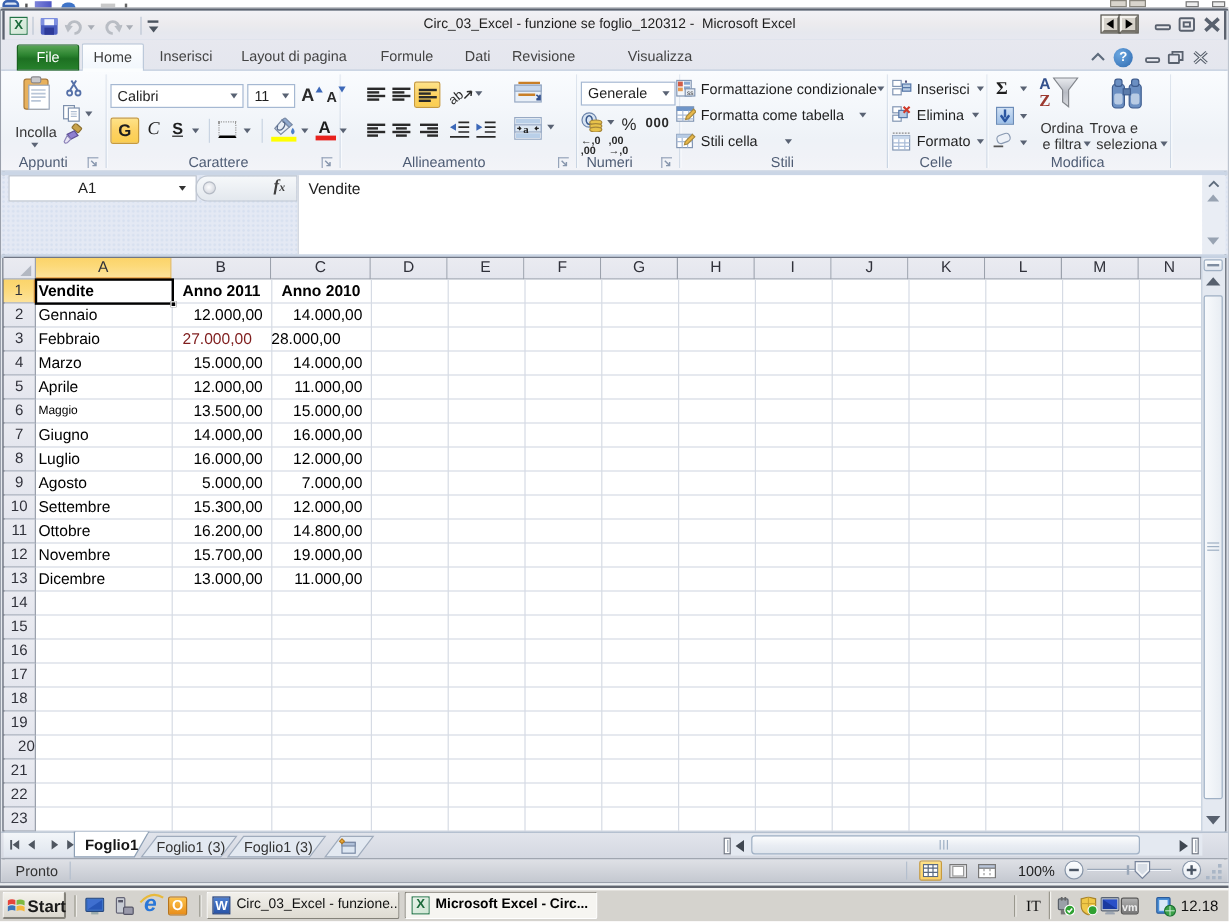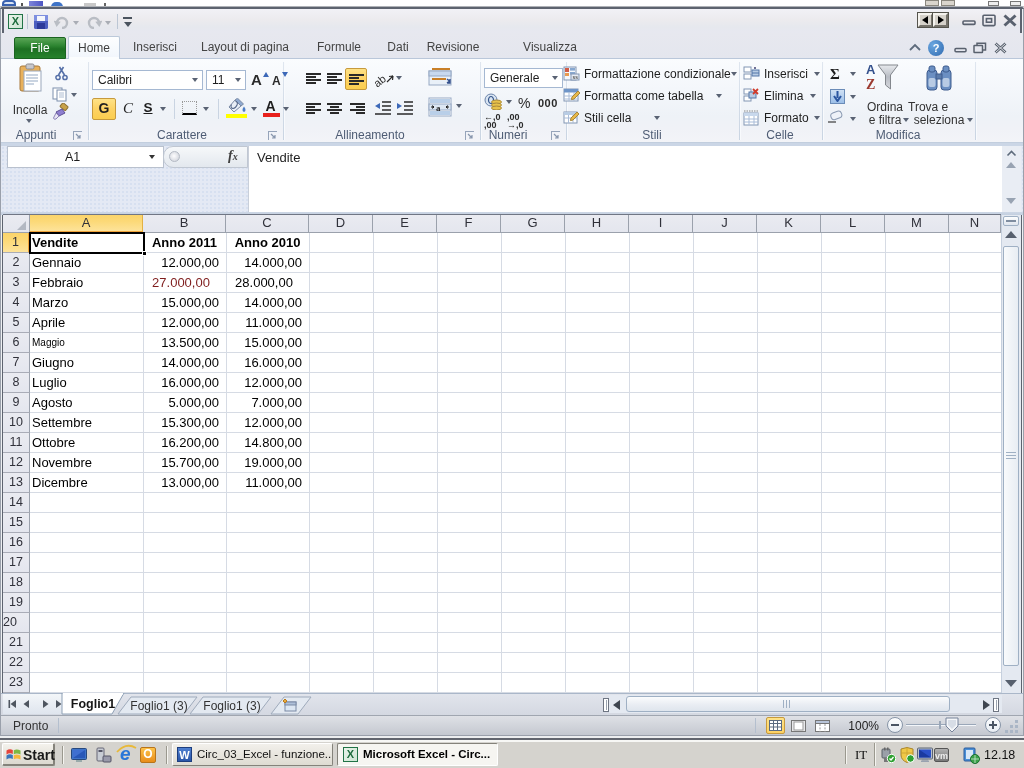--- a/index.html
+++ b/index.html
@@ -27,20 +27,21 @@
 <div class="a" style="left:0;top:6px;width:1024px;height:1px;background:#aeb1b6;border-radius:4px 4px 0 0"></div>
 <div class="a" style="left:0;top:7px;width:1024px;height:2px;background:#5d636f;border-radius:4px 4px 0 0"></div>
 <div class="a" style="left:0;top:9px;width:1px;height:727px;background:#9aa0ab"></div>
 <div class="a" style="left:1px;top:9px;width:1px;height:727px;background:#eef0f3"></div>
 <div class="a" style="left:2px;top:9px;width:2px;height:727px;background:#5d636f"></div>
 <div class="a" style="left:1023px;top:9px;width:1px;height:727px;background:#9aa0ab"></div>
 <div class="a" style="left:1022px;top:9px;width:1px;height:727px;background:#eef0f3"></div>
 <div class="a" style="left:1020px;top:9px;width:2px;height:727px;background:#5d636f"></div>
 
 <div class="a" style="left:4px;top:9px;width:1016px;height:24px;background:linear-gradient(180deg,#f1f1f6,#ecebee 45%,#e6e8ee 75%,#e7e8f0)"></div>
+<div class="a" style="left:298px;top:14px;width:420px;height:16px;font-size:11.5px;color:#1e1e1e;text-align:center;white-space:nowrap">Circ_03_Excel - funzione se foglio_120312 -&nbsp; Microsoft Excel</div>
 
 <div class="a" style="left:8px;top:14px;width:15px;height:15px;background:#fff;border:1px solid #217346"></div>
 <div class="a" style="left:9px;top:15px;width:13px;height:13px;background:linear-gradient(135deg,#e8f2e9,#cfe6d4);color:#1d6b3c;font-weight:bold;font-size:11px;text-align:center;line-height:13px">X</div>
 <div class="a sepv" style="left:27px;top:14px;height:15px"></div>
 <svg class="a" style="left:33px;top:14px" width="16" height="16" viewBox="0 0 16 16">
  <rect x="1" y="1" width="14" height="14" rx="1.5" fill="#4d5fc0"></rect>
  <rect x="1" y="1" width="14" height="6" fill="#7e8fe0"></rect>
  <rect x="4" y="2" width="8" height="5" fill="#f4f6fc"></rect>
  <rect x="4" y="9" width="8" height="6" fill="#2d3a99"></rect>
 </svg>
@@ -466,33 +467,33 @@
 <div class="a" style="left:3px;top:413px;width:27px;height:20px;background:linear-gradient(180deg,#eaebf1,#e4e6ee);border-right:1px solid #9ba1ac;border-bottom:1px solid #a9acb7;color:#30313a;font-size:12.5px;text-align:center;line-height:19px">10</div>
 <div class="a" style="left:3px;top:433px;width:27px;height:20px;background:linear-gradient(180deg,#eaebf1,#e4e6ee);border-right:1px solid #9ba1ac;border-bottom:1px solid #a9acb7;color:#30313a;font-size:12.5px;text-align:center;line-height:19px">11</div>
 <div class="a" style="left:3px;top:453px;width:27px;height:20px;background:linear-gradient(180deg,#eaebf1,#e4e6ee);border-right:1px solid #9ba1ac;border-bottom:1px solid #a9acb7;color:#30313a;font-size:12.5px;text-align:center;line-height:19px">12</div>
 <div class="a" style="left:3px;top:473px;width:27px;height:20px;background:linear-gradient(180deg,#eaebf1,#e4e6ee);border-right:1px solid #9ba1ac;border-bottom:1px solid #a9acb7;color:#30313a;font-size:12.5px;text-align:center;line-height:19px">13</div>
 <div class="a" style="left:3px;top:493px;width:27px;height:20px;background:linear-gradient(180deg,#eaebf1,#e4e6ee);border-right:1px solid #9ba1ac;border-bottom:1px solid #a9acb7;color:#30313a;font-size:12.5px;text-align:center;line-height:19px">14</div>
 <div class="a" style="left:3px;top:513px;width:27px;height:20px;background:linear-gradient(180deg,#eaebf1,#e4e6ee);border-right:1px solid #9ba1ac;border-bottom:1px solid #a9acb7;color:#30313a;font-size:12.5px;text-align:center;line-height:19px">15</div>
 <div class="a" style="left:3px;top:533px;width:27px;height:20px;background:linear-gradient(180deg,#eaebf1,#e4e6ee);border-right:1px solid #9ba1ac;border-bottom:1px solid #a9acb7;color:#30313a;font-size:12.5px;text-align:center;line-height:19px">16</div>
 <div class="a" style="left:3px;top:553px;width:27px;height:20px;background:linear-gradient(180deg,#eaebf1,#e4e6ee);border-right:1px solid #9ba1ac;border-bottom:1px solid #a9acb7;color:#30313a;font-size:12.5px;text-align:center;line-height:19px">17</div>
 <div class="a" style="left:3px;top:573px;width:27px;height:20px;background:linear-gradient(180deg,#eaebf1,#e4e6ee);border-right:1px solid #9ba1ac;border-bottom:1px solid #a9acb7;color:#30313a;font-size:12.5px;text-align:center;line-height:19px">18</div>
 <div class="a" style="left:3px;top:593px;width:27px;height:20px;background:linear-gradient(180deg,#eaebf1,#e4e6ee);border-right:1px solid #9ba1ac;border-bottom:1px solid #a9acb7;color:#30313a;font-size:12.5px;text-align:center;line-height:19px">19</div>
-<div class="a" style="left:3px;top:613px;width:27px;height:20px;background:linear-gradient(180deg,#eaebf1,#e4e6ee);border-right:1px solid #9ba1ac;border-bottom:1px solid #a9acb7;color:#30313a;font-size:12.5px;text-align:left;line-height:19px">20</div>
+<div class="a" style="left:3px;top:613px;width:27px;height:20px;background:linear-gradient(180deg,#eaebf1,#e4e6ee);border-right:1px solid #9ba1ac;border-bottom:1px solid #a9acb7;color:#30313a;font-size:12.5px;text-align:right;line-height:19px">20</div>
 <div class="a" style="left:3px;top:633px;width:27px;height:20px;background:linear-gradient(180deg,#eaebf1,#e4e6ee);border-right:1px solid #9ba1ac;border-bottom:1px solid #a9acb7;color:#30313a;font-size:12.5px;text-align:center;line-height:19px">21</div>
 <div class="a" style="left:3px;top:653px;width:27px;height:20px;background:linear-gradient(180deg,#eaebf1,#e4e6ee);border-right:1px solid #9ba1ac;border-bottom:1px solid #a9acb7;color:#30313a;font-size:12.5px;text-align:center;line-height:19px">22</div>
 <div class="a" style="left:3px;top:673px;width:27px;height:20px;background:linear-gradient(180deg,#eaebf1,#e4e6ee);border-right:1px solid #9ba1ac;border-bottom:1px solid #a9acb7;color:#30313a;font-size:12.5px;text-align:center;line-height:19px">23</div>
 <div class="a" style="left:32px;top:233px;width:109px;height:20px;font-size:13px;font-weight:bold;color:#000;line-height:20px">Vendite</div>
 <div class="a" style="left:143px;top:233px;width:83px;height:20px;font-size:13px;font-weight:bold;color:#000;line-height:20px;text-align:center">Anno 2011</div>
 <div class="a" style="left:226px;top:233px;width:83px;height:20px;font-size:13px;font-weight:bold;color:#000;line-height:20px;text-align:center">Anno 2010</div>
 <div class="a" style="left:32px;top:253px;width:109px;height:20px;font-size:13px;font-weight:normal;color:#000;line-height:20px">Gennaio</div>
 <div class="a" style="left:143px;top:253px;width:76px;height:20px;font-size:13px;color:#000;line-height:20px;text-align:right">12.000,00</div>
 <div class="a" style="left:226px;top:253px;width:76px;height:20px;font-size:13px;color:#000;line-height:20px;text-align:right">14.000,00</div>
 <div class="a" style="left:32px;top:273px;width:109px;height:20px;font-size:13px;font-weight:normal;color:#000;line-height:20px">Febbraio</div>
 <div class="a" style="left:143px;top:273px;width:76px;height:20px;font-size:13px;color:#7f1d1d;line-height:20px;text-align:center">27.000,00</div>
-<div class="a" style="left:226px;top:273px;width:76px;height:20px;font-size:13px;color:#000;line-height:20px;text-align:center">28.000,00</div>
+<div class="a" style="left:226px;top:273px;width:76px;height:20px;font-size:13px;color:#000;line-height:20px;text-align:left">28.000,00</div>
 <div class="a" style="left:32px;top:293px;width:109px;height:20px;font-size:13px;font-weight:normal;color:#000;line-height:20px">Marzo</div>
 <div class="a" style="left:143px;top:293px;width:76px;height:20px;font-size:13px;color:#000;line-height:20px;text-align:right">15.000,00</div>
 <div class="a" style="left:226px;top:293px;width:76px;height:20px;font-size:13px;color:#000;line-height:20px;text-align:right">14.000,00</div>
 <div class="a" style="left:32px;top:313px;width:109px;height:20px;font-size:13px;font-weight:normal;color:#000;line-height:20px">Aprile</div>
 <div class="a" style="left:143px;top:313px;width:76px;height:20px;font-size:13px;color:#000;line-height:20px;text-align:right">12.000,00</div>
 <div class="a" style="left:226px;top:313px;width:76px;height:20px;font-size:13px;color:#000;line-height:20px;text-align:right">11.000,00</div>
 <div class="a" style="left:32px;top:333px;width:109px;height:20px;font-size:10px;font-weight:normal;color:#000;line-height:20px">Maggio</div>
 <div class="a" style="left:143px;top:333px;width:76px;height:20px;font-size:13px;color:#000;line-height:20px;text-align:right">13.500,00</div>
 <div class="a" style="left:226px;top:333px;width:76px;height:20px;font-size:13px;color:#000;line-height:20px;text-align:right">15.000,00</div>
 <div class="a" style="left:32px;top:353px;width:109px;height:20px;font-size:13px;font-weight:normal;color:#000;line-height:20px">Giugno</div>

